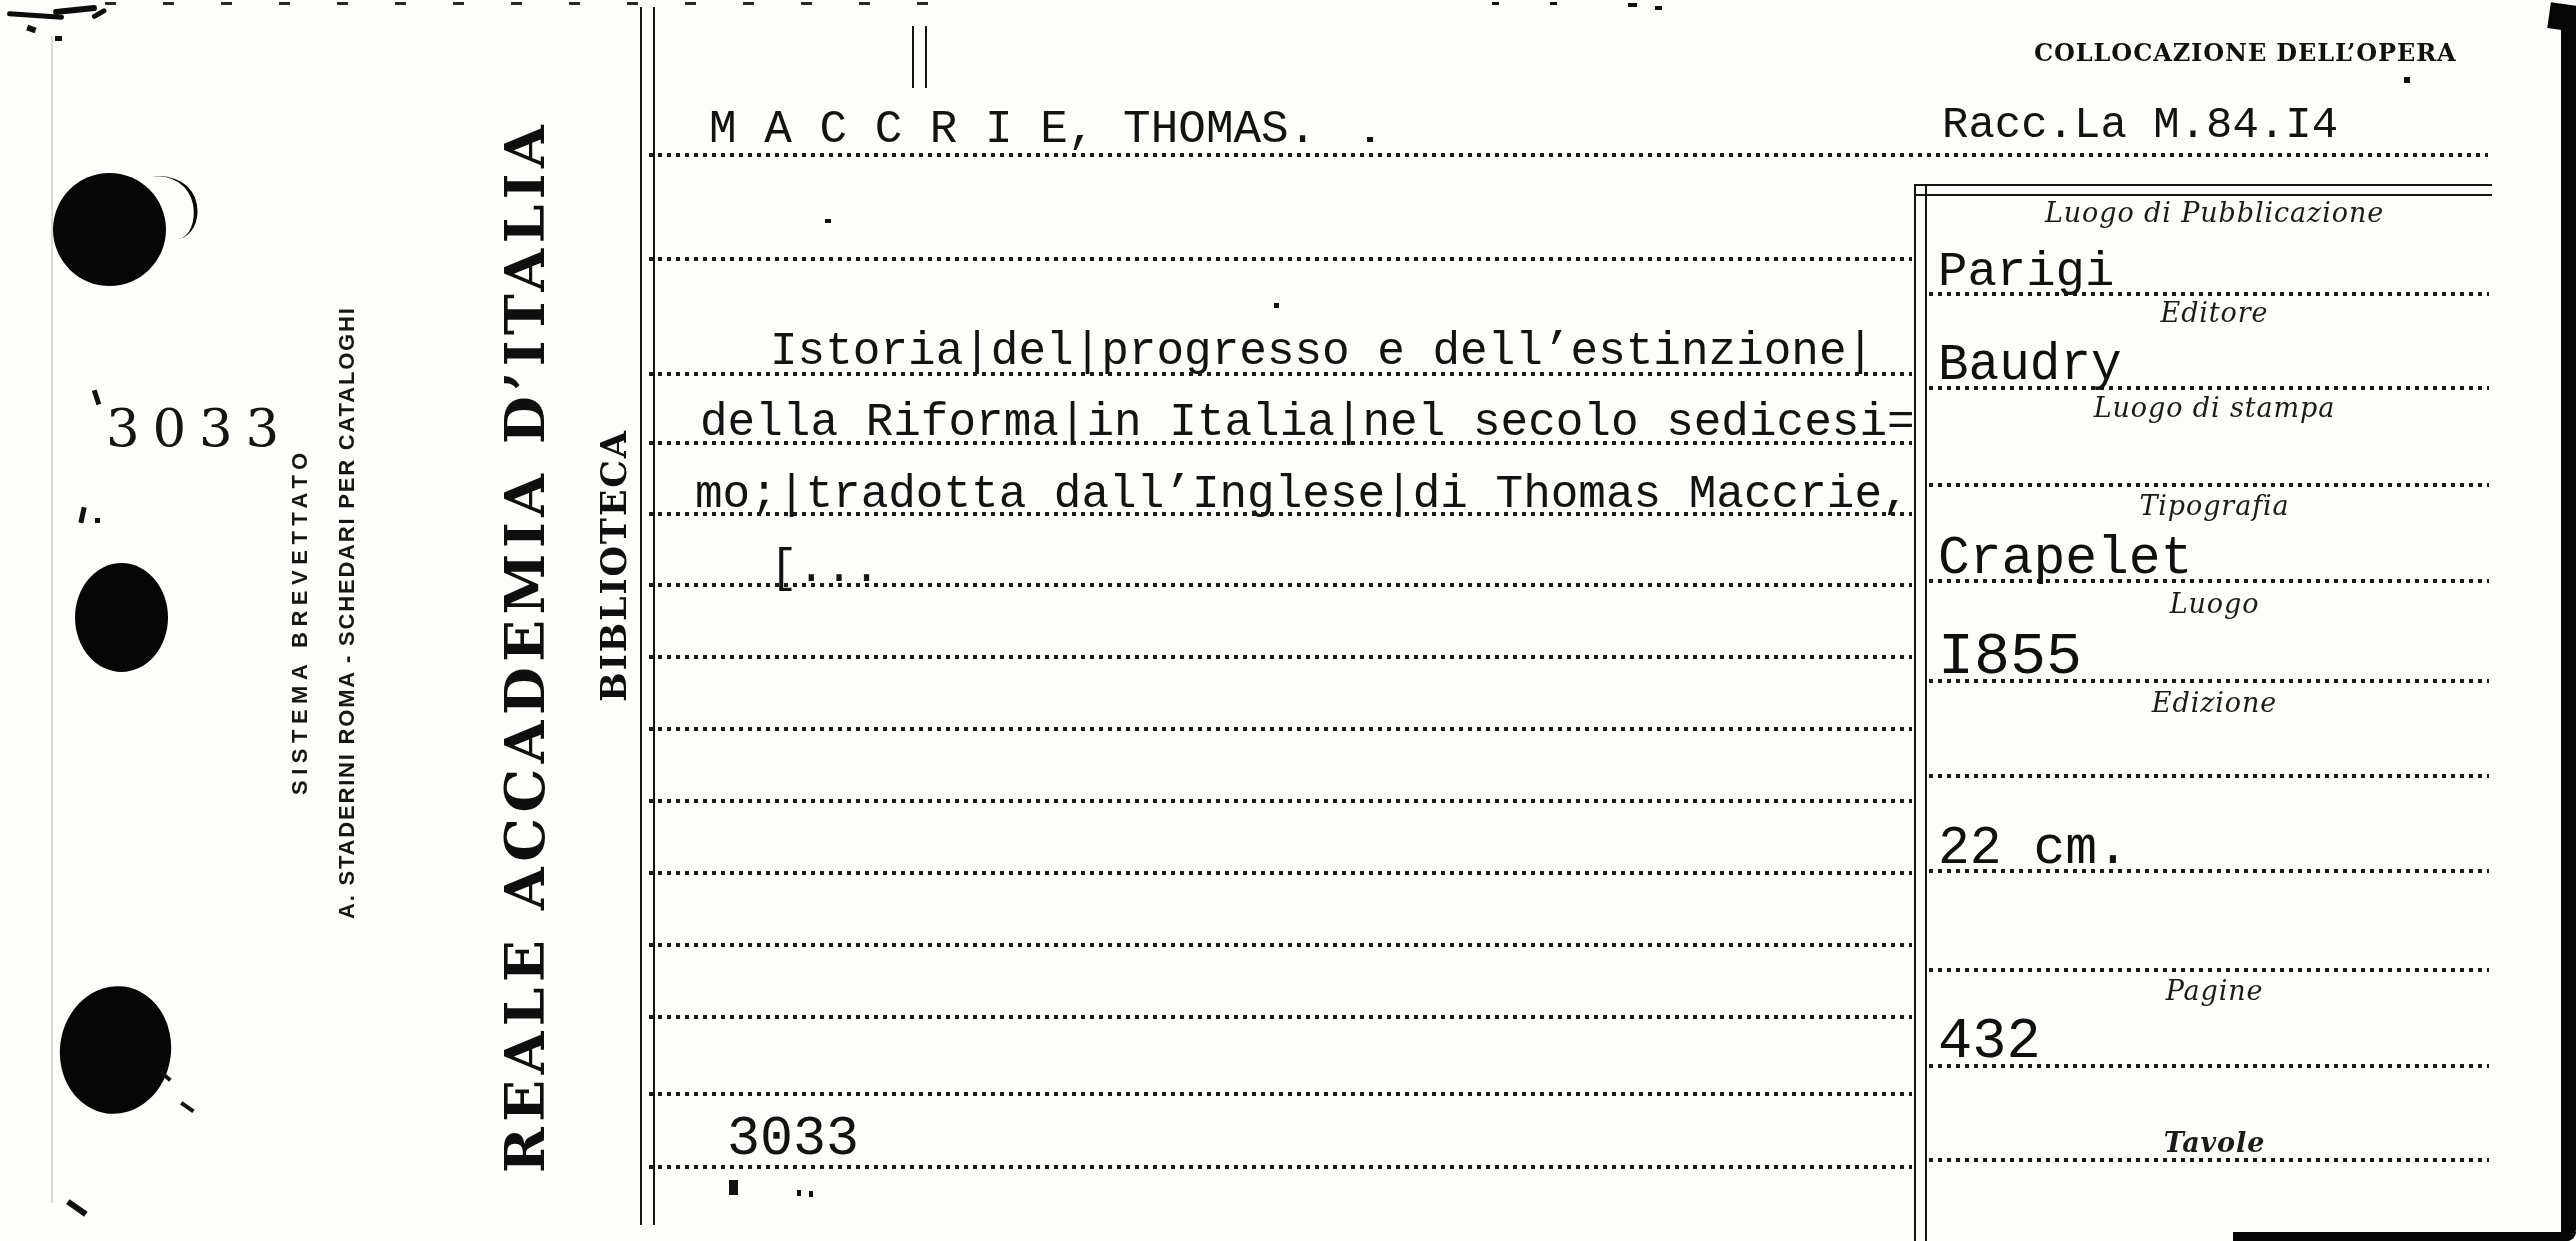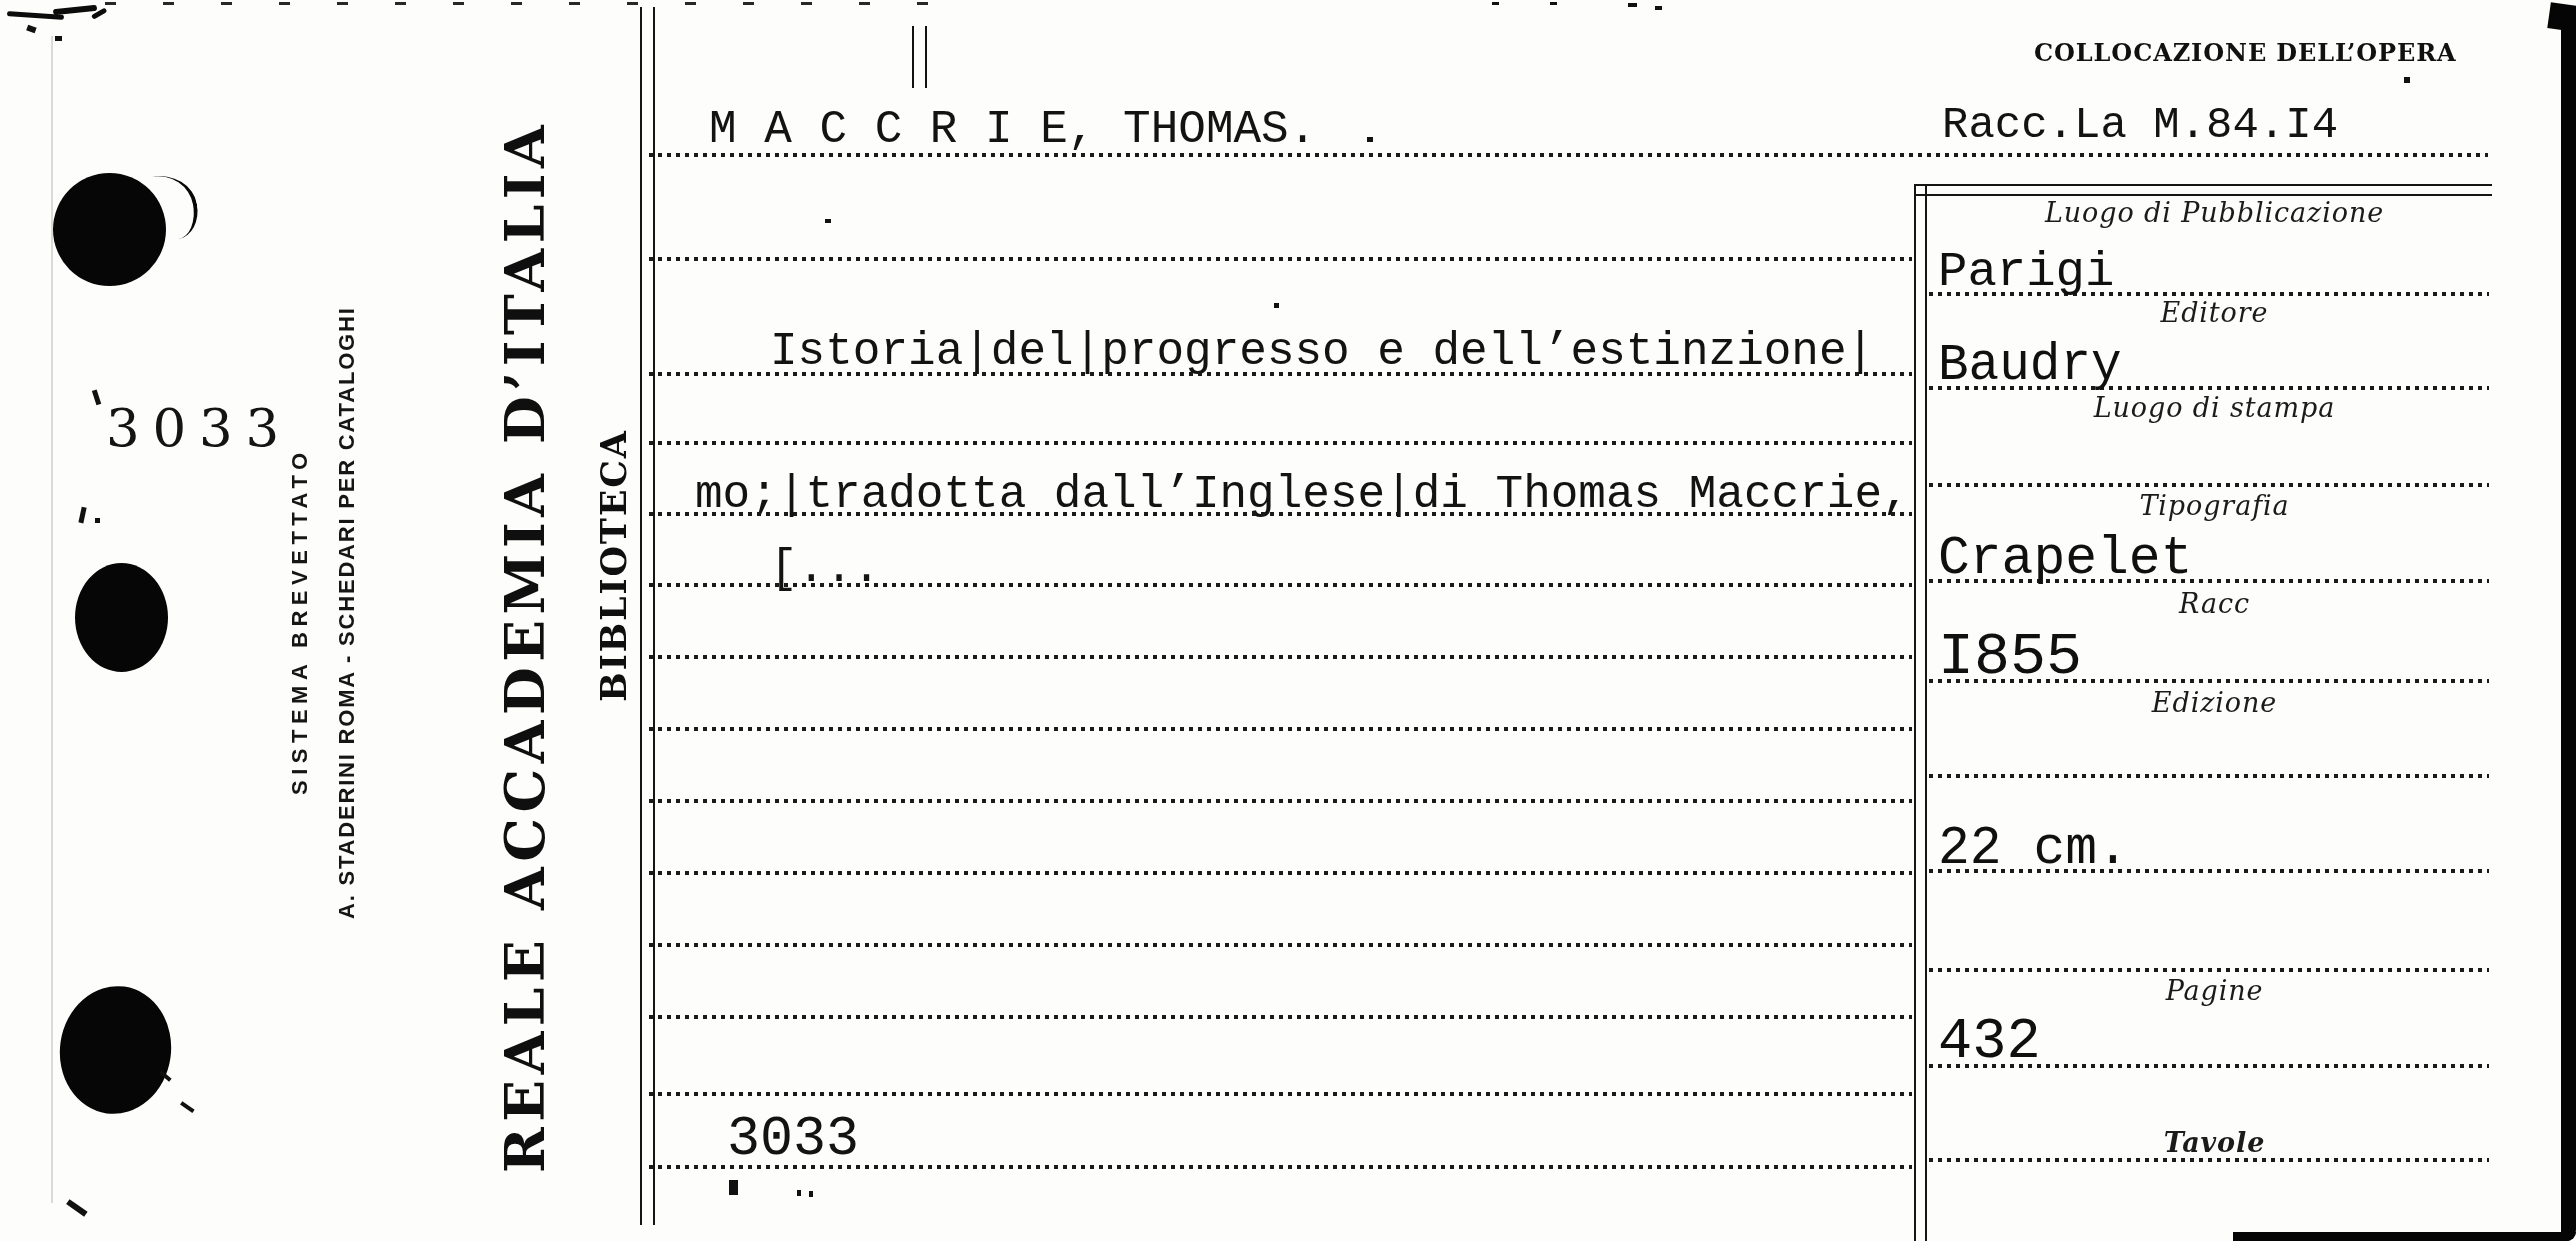--- a/index.html
+++ b/index.html
@@ -62,20 +62,21 @@
   <div class="vrot inst" style="left:492px;top:1173px;font-size:55px;letter-spacing:5.5px;">REALE ACCADEMIA D’ITALIA</div>
   <div class="vrot inst" style="left:593px;top:702px;font-size:35px;letter-spacing:1.8px;">BIBLIOTECA</div>
 
   <div class="dbl-v" style="left:640px;top:7.3px;width:11px;height:1218px;"></div>
 
   <div class="mono" style="left:709px;top:104px;font-size:46px;">M A C C R I E, THOMAS.</div>
   <div class="abs" style="left:2007px;top:38px;font-family:'DejaVu Serif',serif;font-weight:bold;font-size:24px;letter-spacing:0.9px;color:#111;margin-left:27px;">COLLOCAZIONE DELL’OPERA</div>
   <div class="mono" style="left:1942px;top:100px;font-size:44px;">Racc.La M.84.I4</div>
 
   <div class="mono" style="left:770px;top:326px;font-size:46px;">Istoria|del|progresso e dell’estinzione|</div>
+  <div class="mono" style="left:700px;top:397px;font-size:46px;">della Riforma|in Italia|nel secolo sedicesi=</div>
   <div class="mono" style="left:695px;top:469px;font-size:46px;">mo;|tradotta dall’Inglese|di Thomas Maccrie,</div>
   <div class="mono" style="left:770px;top:543px;font-size:46px;">[...</div>
 
   <div class="mono" style="left:727px;top:1108px;font-size:55px;">3033</div>
 
   <div class="dbl-h" style="left:1914px;top:184px;width:578px;height:8.2px;"></div>
   <div class="dbl-v" style="left:1914px;top:184px;width:9px;height:1057px;"></div>
 
 <div class="dotline" style="top: 153px; left: 649px; width: 1839px;"></div>
     <div class="dotline" style="top: 257px; left: 649px; width: 1263px;"></div>
@@ -101,21 +102,21 @@
     <div class="dotline" style="top: 968px; left: 1929px; width: 560px;"></div>
     <div class="dotline" style="top: 1064px; left: 1929px; width: 560px;"></div>
     <div class="dotline" style="top: 1158px; left: 1929px; width: 560px;"></div>
     <div class="plabel" style="top: 197px;">Luogo di Pubblicazione</div>
     <div class="pvalue" style="top: 244px; font-size: 49px;">Parigi</div>
     <div class="plabel" style="top: 297px;">Editore</div>
     <div class="pvalue" style="top: 337px; font-size: 51px;">Baudry</div>
     <div class="plabel" style="top: 392px;">Luogo di stampa</div>
     <div class="plabel" style="top: 490px;">Tipografia</div>
     <div class="pvalue" style="top: 529px; font-size: 53px;">Crapelet</div>
-    <div class="plabel" style="top: 588px;">Racc</div>
+    <div class="plabel" style="top: 588px;">Luogo</div>
     <div class="pvalue" style="top: 623px; font-size: 60px;">I855</div>
     <div class="plabel" style="top: 687px;">Edizione</div>
     <div class="pvalue" style="top: 819px; font-size: 53px;">22 cm.</div>
     <div class="plabel" style="top: 975px;">Pagine</div>
     <div class="pvalue" style="top: 1010px; font-size: 57px;">432</div>
     <div class="plabel" style="top: 1127px; font-weight: bold;">Tavole</div>
     <div class="speck" style="left: 94px; top: 390px; width: 4.6px; height: 14.6px; transform: rotate(-18deg);"></div>
     <div class="speck" style="left: 80px; top: 507px; width: 4.6px; height: 16.4px; transform: rotate(12deg);"></div>
     <div class="speck" style="left: 95px; top: 518px; width: 4.6px; height: 4.6px; transform: rotate(0deg);"></div>
     <div class="speck" style="left: 159px; top: 1074px; width: 12.8px; height: 3.6px; transform: rotate(40deg);"></div>

